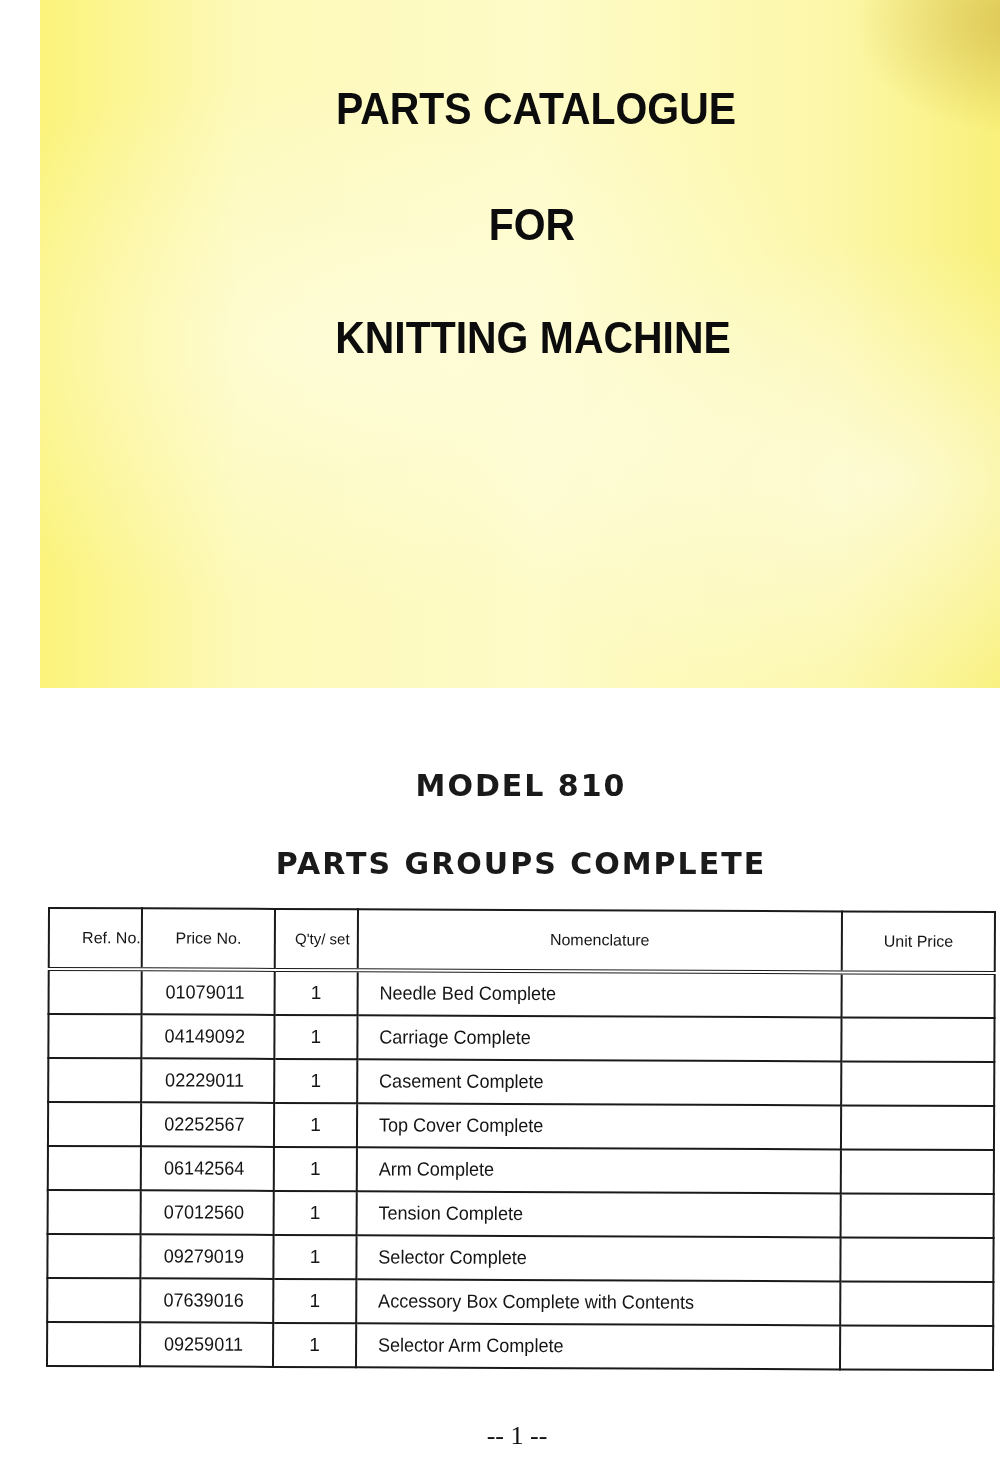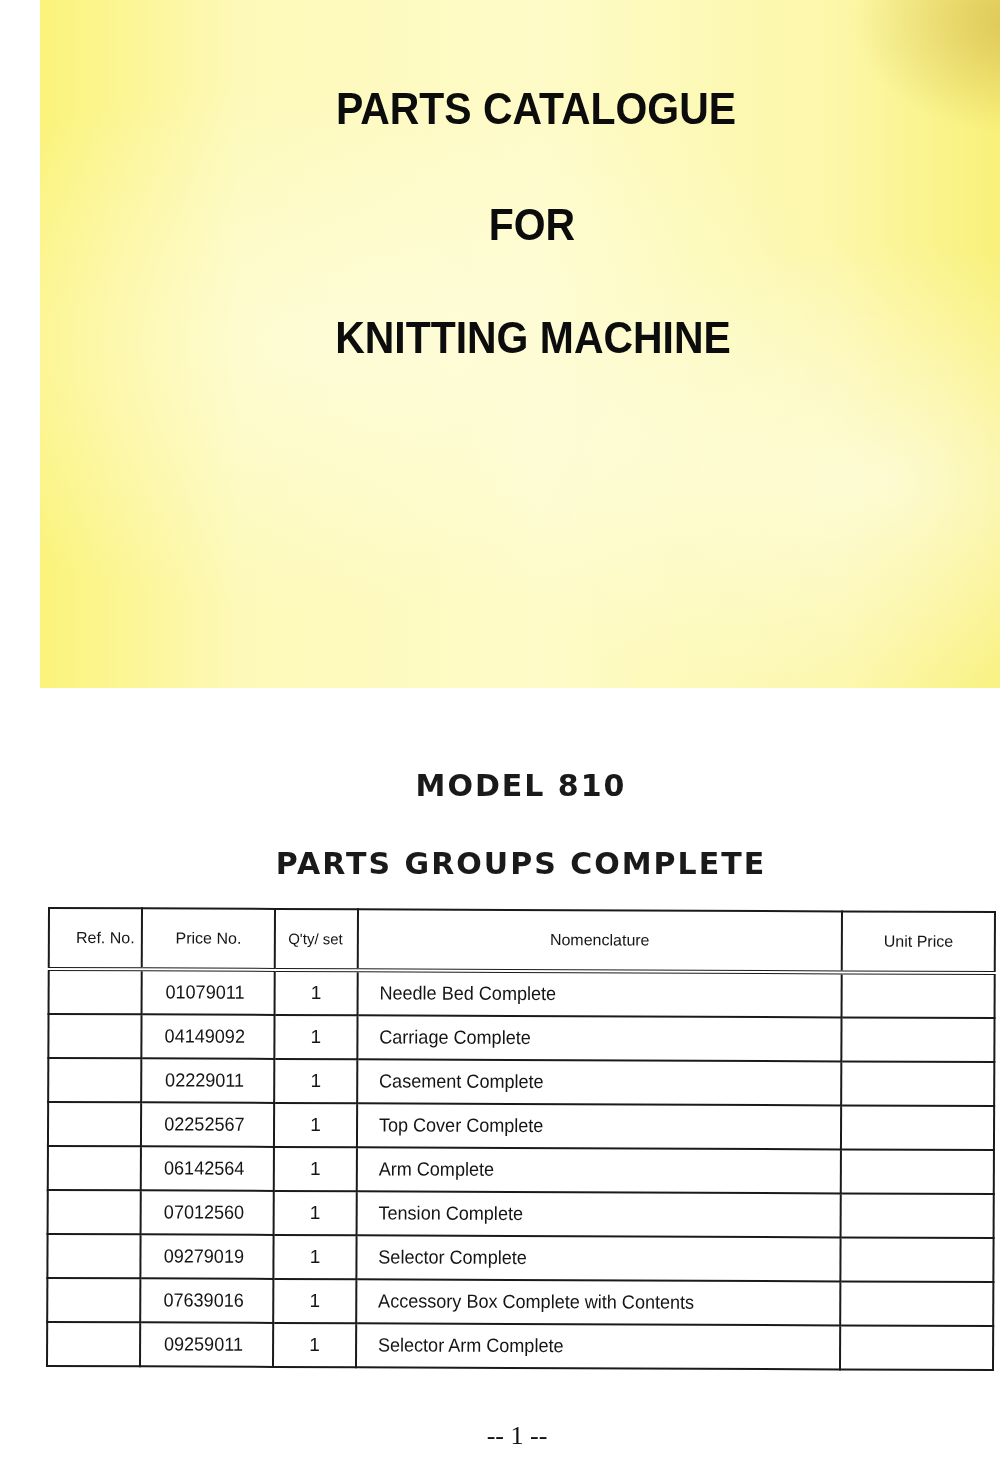--- a/index.html
+++ b/index.html
@@ -88,24 +88,24 @@
       height: 58px;
       font-weight: normal;
       font-size: 16px;
       border-bottom: 4px double #1a1a1a;
     }
     table.parts td {
       height: 42px;
       font-size: 19px;
     }
     .c-ref { width: 75px; text-align: left; padding-left: 20px !important; line-height: 1.05; }
-    th.c-ref { text-align: center; }
+    th.c-ref { text-align: right; }
     .c-part { width: 136px; text-align: center; }
     .c-qty { width: 72px; text-align: center; }
-    th.c-qty { text-align: left; padding-left: 12px !important; line-height: 1.05; font-size: 15px !important; }
+    th.c-qty { text-align: center; padding-left: 12px !important; line-height: 1.05; font-size: 15px !important; }
     .c-name { width: 497px; text-align: left; padding-left: 22px !important; }
     th.c-name { text-align: center; padding-left: 0 !important; }
     .c-price { width: 162px; text-align: center; }
     td.c-name, td.c-part { transform: scaleX(0.95); transform-origin: left center; }
 
     .footer {
       position: absolute;
       left: 0; width: 1000px;
       top: 733px;
       text-align: center;

